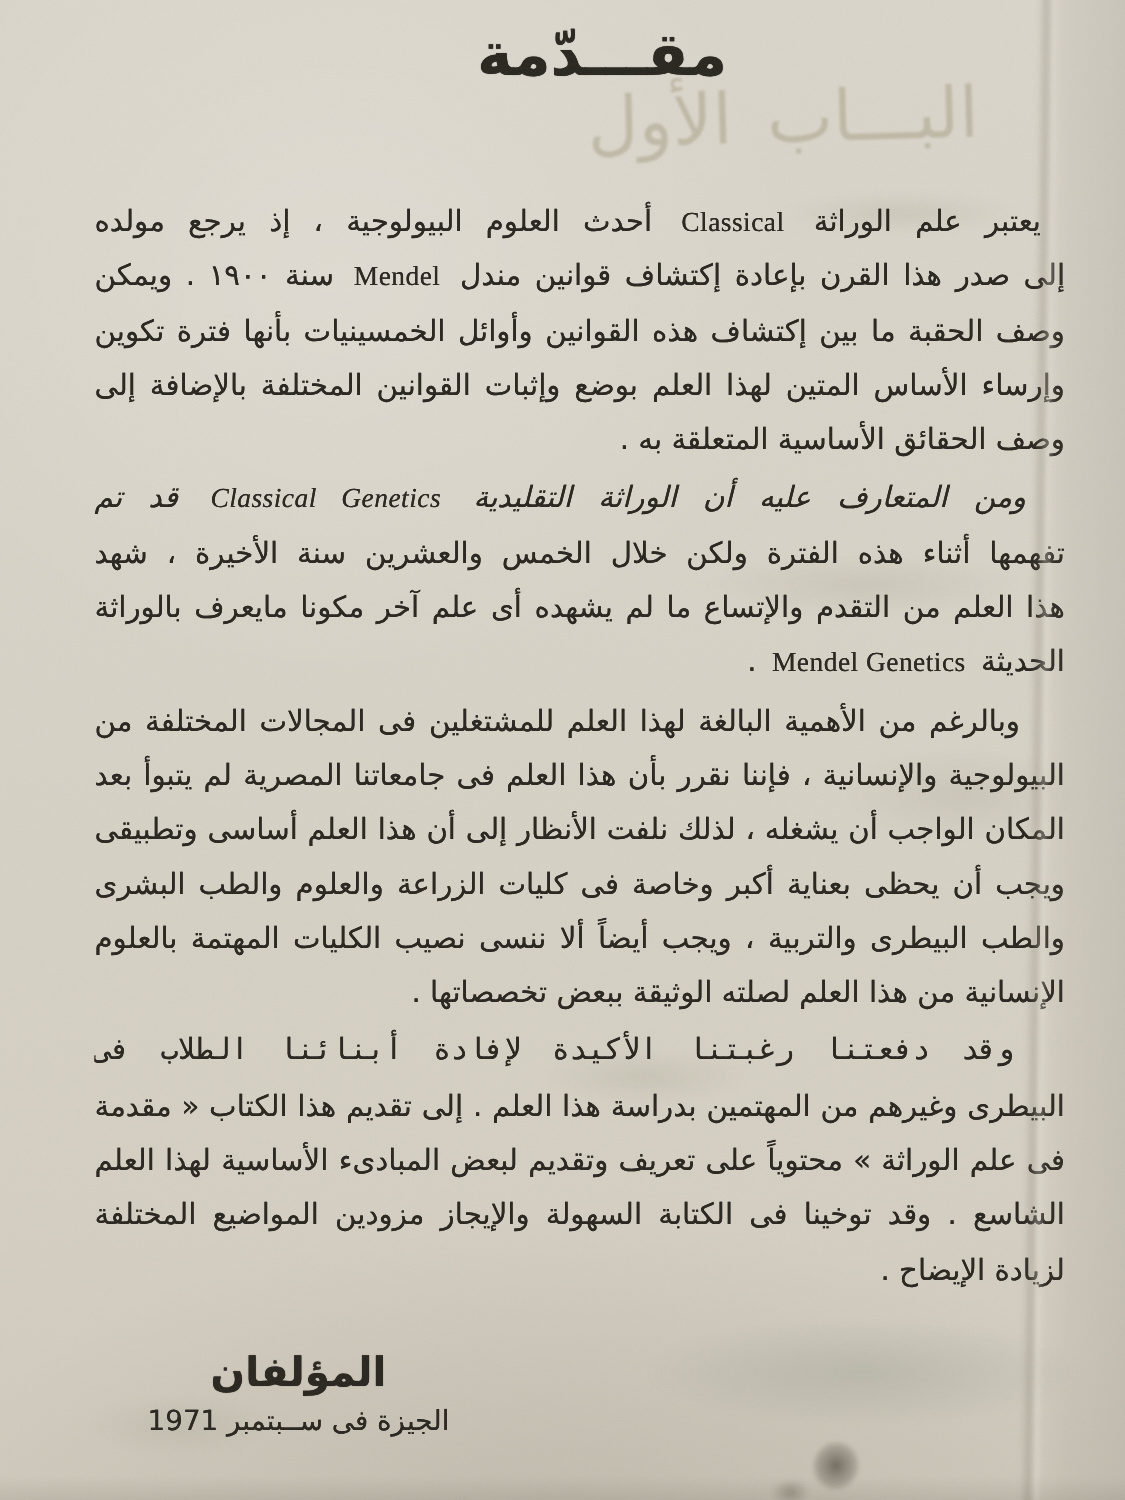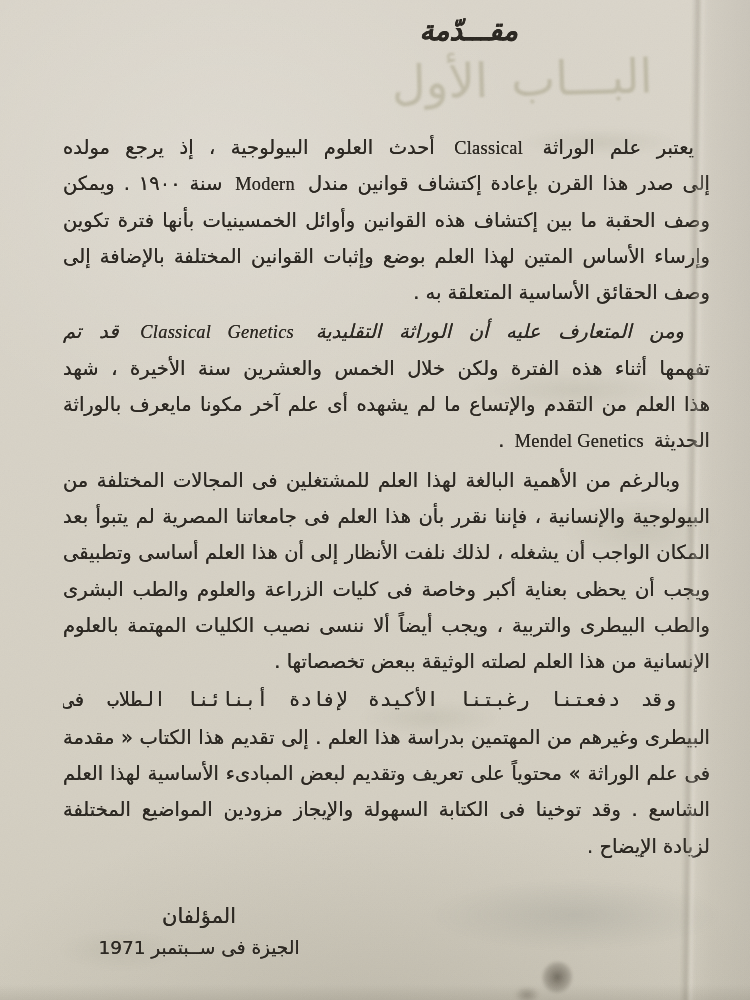--- a/index.html
+++ b/index.html
@@ -31,26 +31,25 @@
     pointer-events: none;
   }
   .bottom-shadow {
     position: absolute; left: 0; right: 0; bottom: 0; height: 16px;
     background: linear-gradient(180deg, rgba(90,85,70,0), rgba(90,85,70,0.14));
     pointer-events: none;
   }
 
   .title {
     position: absolute; top: 14px; left: 318px; width: 200px;
-    text-align: right;
-    font-size: 28px; font-weight: bold;
+    text-align: left;
+    font-size: 40px; font-weight: bold;
     letter-spacing: 0px;
     direction: rtl;
     text-shadow: 0 0 0.5px currentColor;
-    font-style: italic;
   }
   .ghost-heading {
     position: absolute; top: 52px; left: 332px; width: 380px;
     direction: rtl; text-align: center;
     font-size: 47px;
     color: var(--ghost, #a8a389);
     opacity: 0.55;
     transform: rotate(-1.6deg);
     filter: blur(0.8px);
     word-spacing: 8px;
@@ -81,21 +80,21 @@
     font-size: 0.94em;
     letter-spacing: 0.3px;
     padding: 0 4px;
   }
 
   .footer {
     position: absolute; top: 901px; left: 85px; width: 228px;
     direction: rtl; text-align: center;
   }
   .footer .sig {
-    font-weight: normal; font-size: 21px; line-height: 30px;
+    font-weight: bold; font-size: 27px; line-height: 30px;
     text-shadow: 0 0 0.5px currentColor;
   }
   .footer .date {
     font-size: 18.5px; line-height: 30px; margin-top: 2px;
     text-shadow: 0 0 0.3px currentColor;
   }
 
   
   .smudge {
     position: absolute; border-radius: 50%;
@@ -140,21 +139,21 @@
   <div class="smudge sm1"></div>
   <div class="smudge sm2"></div>
   <div class="smudge sm3"></div>
   <div class="smudge sm4"></div>
   <div class="smudge sm5"></div>
   <div class="smudge sm6"></div>
 
   <div class="body-text" id="body-text">
       <div class="para">
         <div class="line just" dir="rtl" style="padding-right: 16px;">يعتبر علم الوراثة <span class="latin">Classical</span> أحدث العلوم البيولوجية ، إذ يرجع مولده</div>
-        <div class="line just" dir="rtl">إلى صدر هذا القرن بإعادة إكتشاف قوانين مندل <span class="latin">Modern</span> سنة ١٩٠٠ . ويمكن</div>
+        <div class="line just" dir="rtl">إلى صدر هذا القرن بإعادة إكتشاف قوانين مندل <span class="latin">Mendel</span> سنة ١٩٠٠ . ويمكن</div>
         <div class="line just" dir="rtl">وصف الحقبة ما بين إكتشاف هذه القوانين وأوائل الخمسينيات بأنها فترة تكوين</div>
         <div class="line just" dir="rtl">وإرساء الأساس المتين لهذا العلم بوضع وإثبات القوانين المختلفة بالإضافة إلى</div>
         <div class="line end" dir="rtl">وصف الحقائق الأساسية المتعلقة به .</div>
       </div>
       <div class="para">
         <div class="line just" dir="rtl" style="padding-right: 26px; font-style: italic;">ومن المتعارف عليه أن الوراثة التقليدية <span class="latin">Classical Genetics</span> قد تم</div>
         <div class="line just" dir="rtl">تفهمها أثناء هذه الفترة ولكن خلال الخمس والعشرين سنة الأخيرة ، شهد</div>
         <div class="line just" dir="rtl">هذا العلم من التقدم والإتساع ما لم يشهده أى علم آخر مكونا مايعرف بالوراثة</div>
         <div class="line end" dir="rtl">الحديثة <span class="latin">Mendel Genetics</span> .</div>
       </div>

